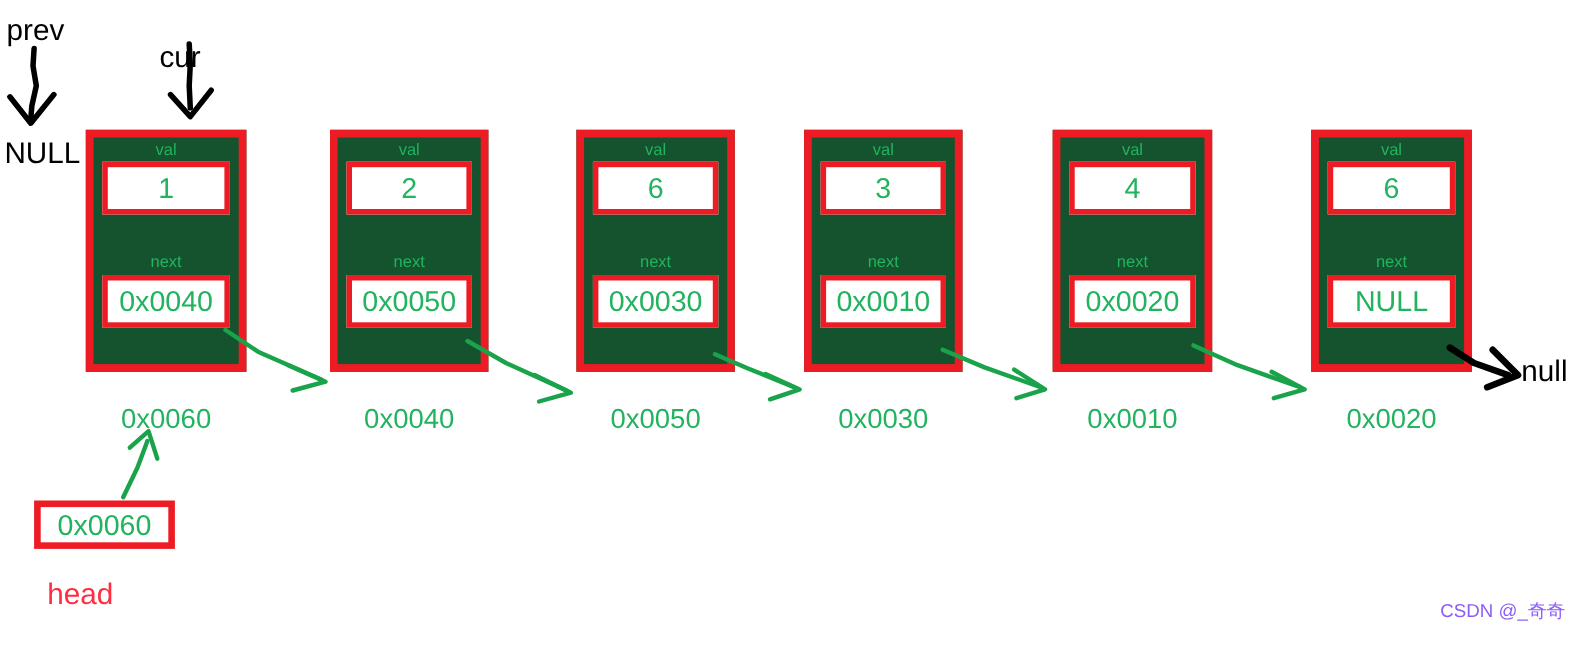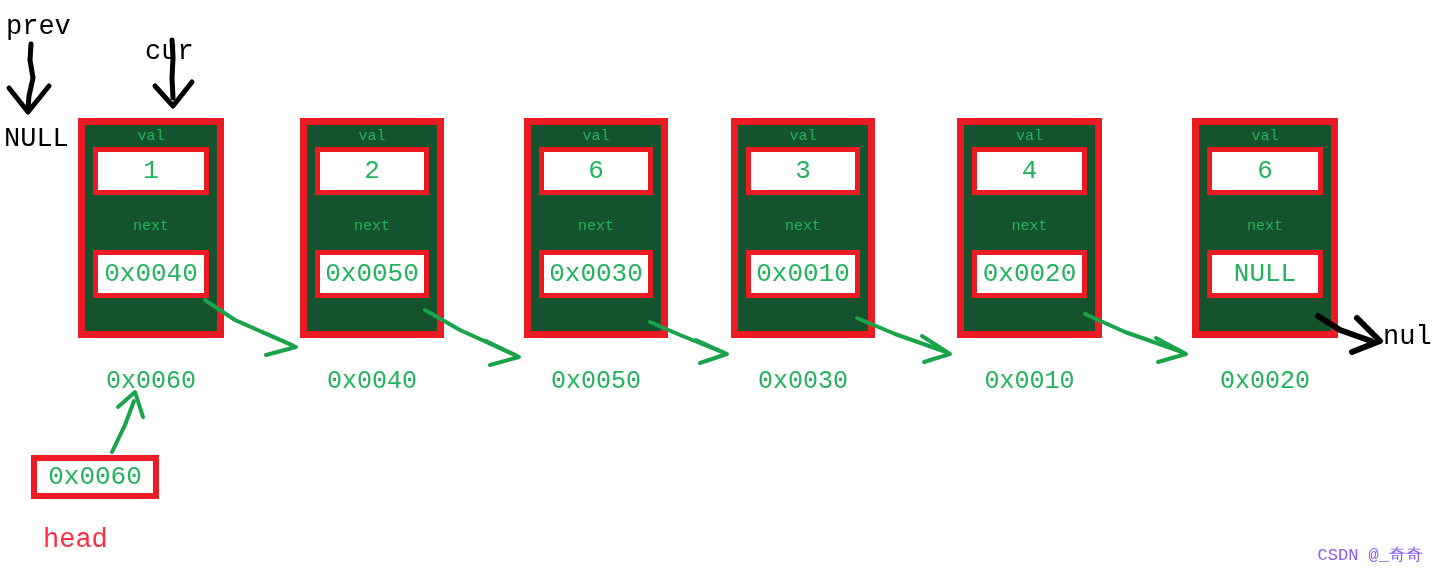--- a/index.html
+++ b/index.html
@@ -9,21 +9,20 @@
   }
   body {
     font-family: "Liberation Sans", sans-serif;
   }
   #canvas {
     position: relative;
     width: 1435px;
     height: 588px;
     background: #ffffff;
     overflow: hidden;
-    font-family: Liberation Mono, monospace;
   }
   
   .ptr-label {
     position: absolute;
     font-size: 27px;
     color: #000000;
     line-height: 1;
     white-space: nowrap;
   }
   .null-label {
@@ -50,21 +49,21 @@
   .field-label {
     position: absolute;
     left: 0;
     right: 0;
     text-align: center;
     color: #22b35e;
     font-size: 15px;
     line-height: 1;
   }
   .field-label.val-label { top: 4px; }
-  .field-label.next-label { top: 94px; }
+  .field-label.next-label { top: 106px; }
   .slot {
     position: absolute;
     left: 8px;
     right: 8px;
     box-sizing: border-box;
     border: 5px solid #ed1c24;
     background: #ffffff;
     display: flex;
     align-items: center;
     justify-content: center;

